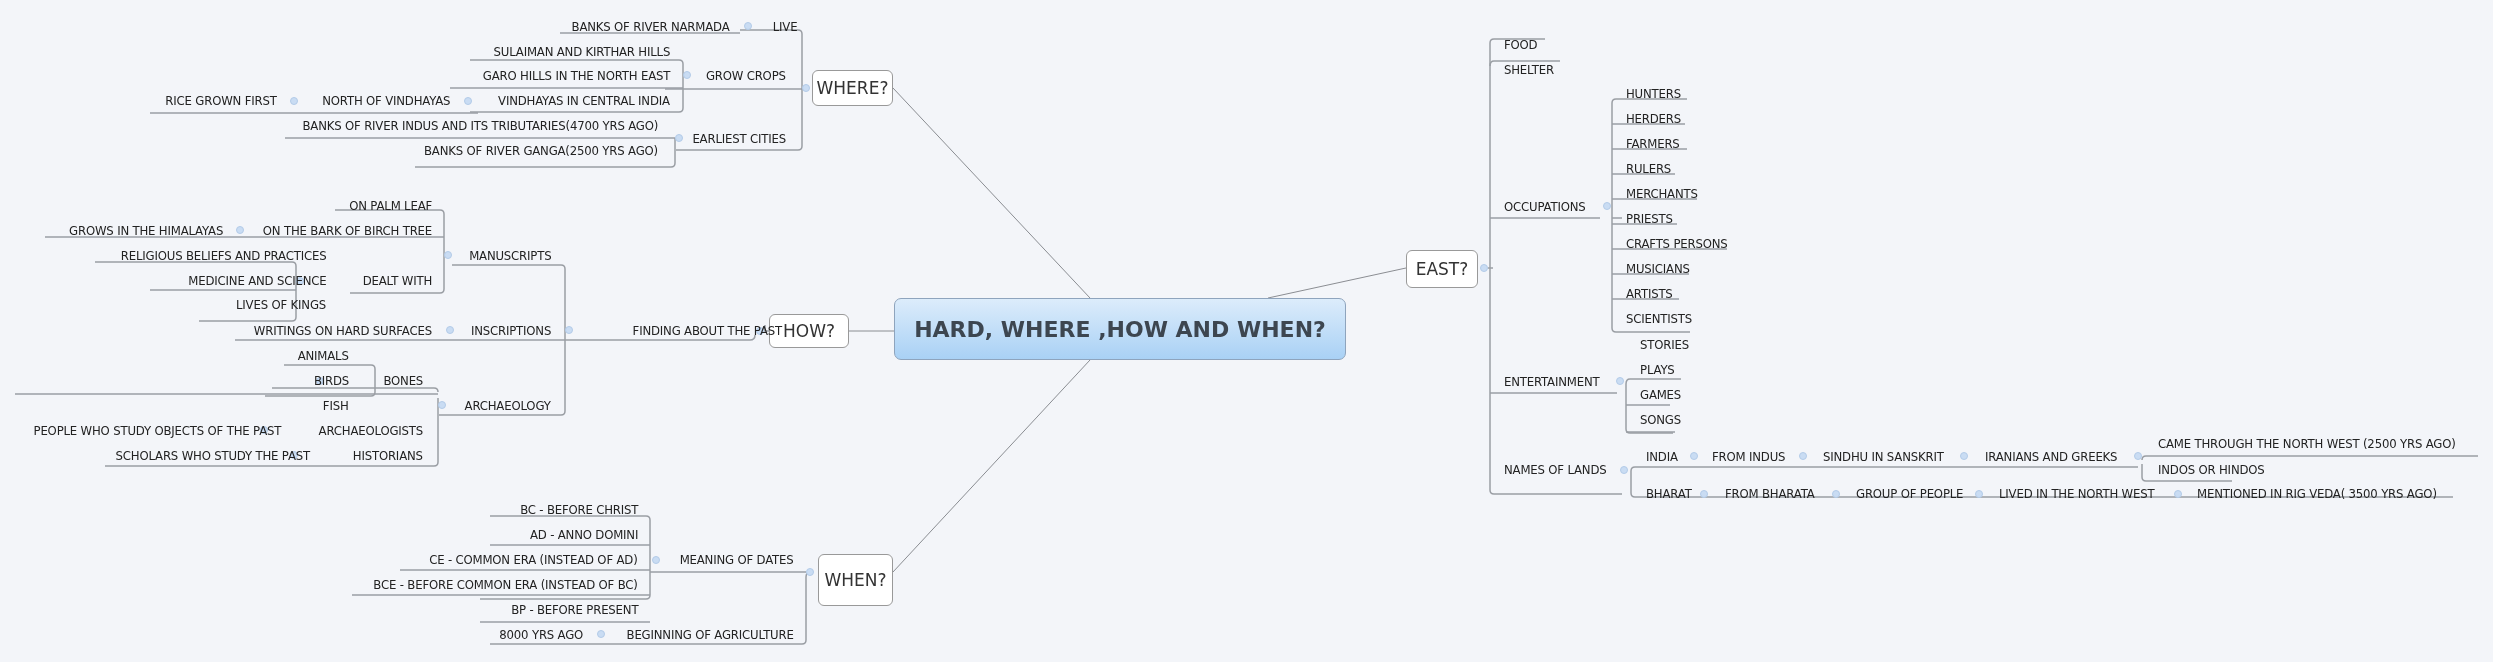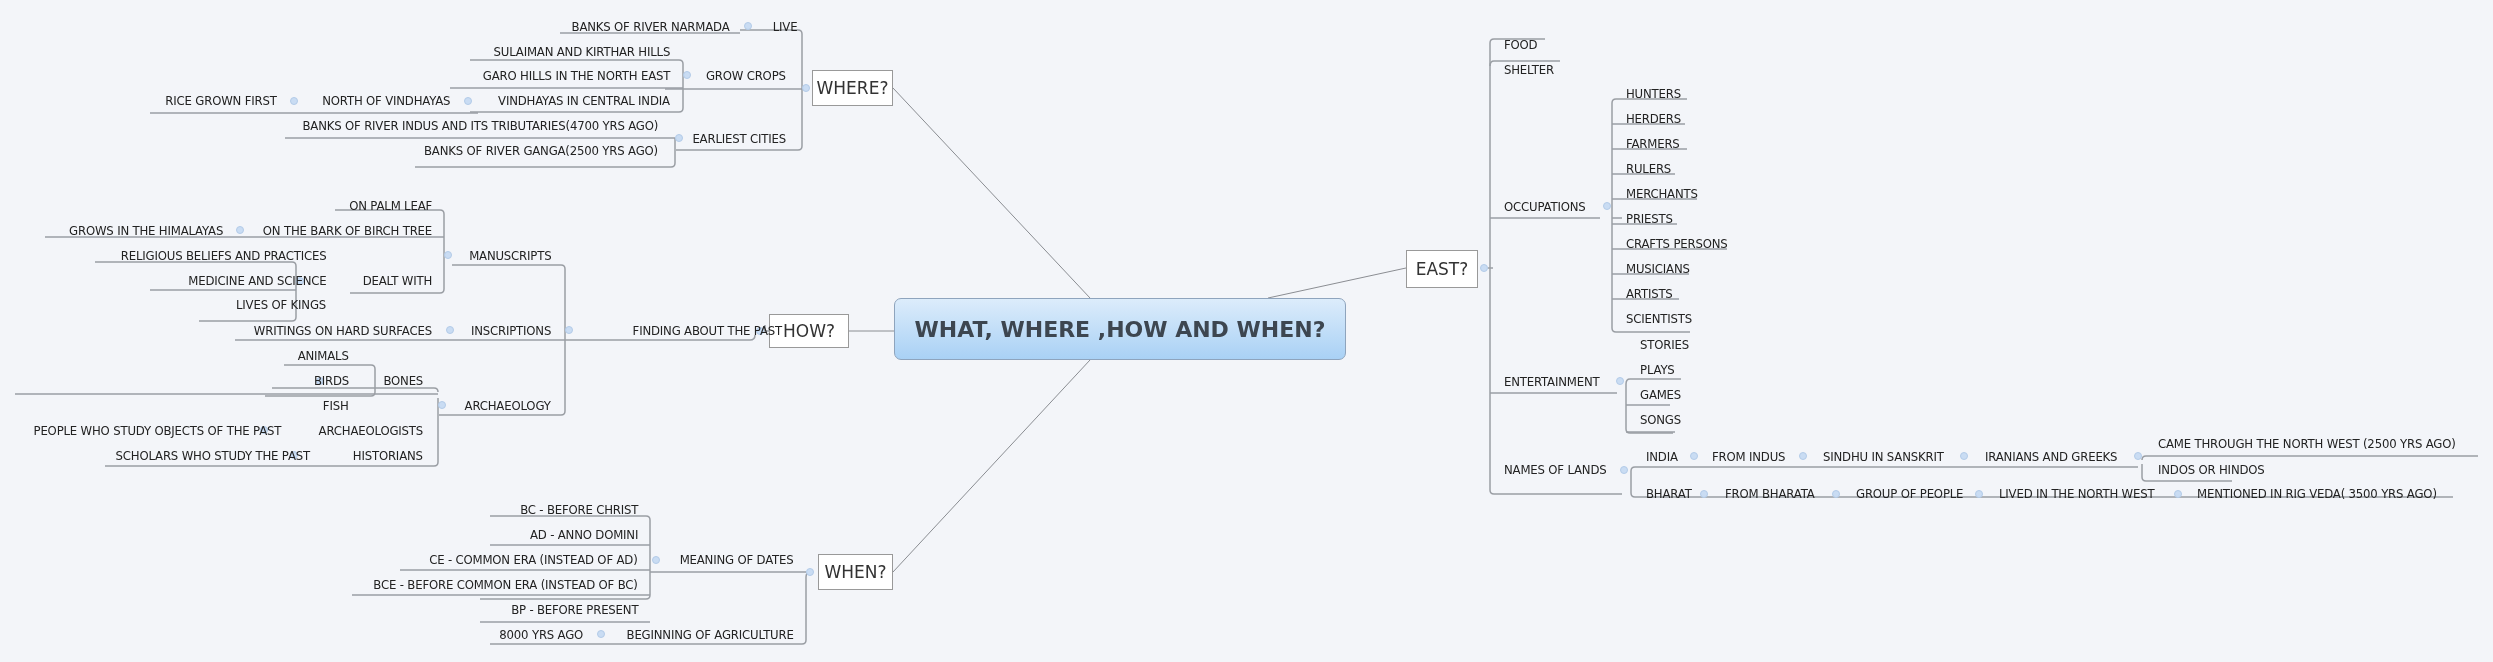--- a/index.html
+++ b/index.html
@@ -5,21 +5,21 @@
   html, body { margin:0; padding:0; }
   body { width:2493px; height:662px; background:#f3f5f9; position:relative; overflow:hidden;
          font-family:"DejaVu Sans", "Liberation Sans", sans-serif; color:#222; }
   #lines { position:absolute; left:0; top:0; width:2493px; height:662px; }
   .t { position:absolute; font-size:13px; line-height:16px; white-space:nowrap; letter-spacing:-0.2px; transform:scaleX(0.9); }
   .tr { transform-origin:right center; }
   .tl { transform-origin:left center; }
   .root { position:absolute; left:894px; top:298px; width:452px; height:62px; border:1px solid #8ea4bd; border-radius:7px;
           background:linear-gradient(#dcecfb,#a9d1f5); display:flex; align-items:center; justify-content:center;
           font-weight:bold; font-size:22px; color:#3d4650; box-sizing:border-box; }
-  .main { position:absolute; background:#fff; border:1px solid #999; border-radius:0; box-sizing:border-box;
+  .main { position:absolute; background:#fff; border:1px solid #999; border-radius:6px; box-sizing:border-box;
           display:flex; align-items:center; justify-content:center; font-size:17px; color:#333; }
   .dot { position:absolute; width:8px; height:8px; border-radius:50%; background:#c9dcf3; border:1px solid #b3cbe8; box-sizing:border-box; }
 </style>
 </head>
 <body>
 
 <svg id="lines" xmlns="http://www.w3.org/2000/svg">
   <g stroke="#8a8d92" stroke-width="1" fill="none">
 
     <line x1="1090" y1="298" x2="893" y2="88"></line>
@@ -90,30 +90,30 @@
     <path d="M1626 405 H1670"></path>
     <path d="M1626 432 H1675"></path>
     <path d="M1631 471 V493 Q1631 497 1635 497 H2453"></path>
     <path d="M1631 471 Q1631 467 1635 467 H2138"></path>
     <path d="M2142 464 V477 Q2142 481 2146 481 H2232"></path>
     <path d="M2142 460 Q2142 456 2146 456 H2478"></path>
   </g>
 </svg>
 
 <div class="root">
-    <span>WHAT, WHERE ,HOW AND WHEN?</span>
+    <span>HARD, WHERE ,HOW AND WHEN?</span>
   </div>
 
 <div class="main" style="left:812px;top:70px;width:81px;height:36px;">
     <span>WHERE?</span>
   </div>
 <div class="main" style="left:769px;top:314px;width:80px;height:34px;">
     <span>HOW?</span>
   </div>
-<div class="main" style="left:818px;top:554px;width:75px;height:36px;">
+<div class="main" style="left:818px;top:554px;width:75px;height:52px;">
     <span>WHEN?</span>
   </div>
 <div class="main" style="left:1406px;top:250px;width:72px;height:38px;">
     <span>EAST?</span>
   </div>
 
 <div class="dot" style="left:802px;top:84px;"></div>
 <div class="dot" style="left:756px;top:327px;"></div>
 <div class="dot" style="left:806px;top:568px;"></div>
 <div class="dot" style="left:1480px;top:264px;"></div>

